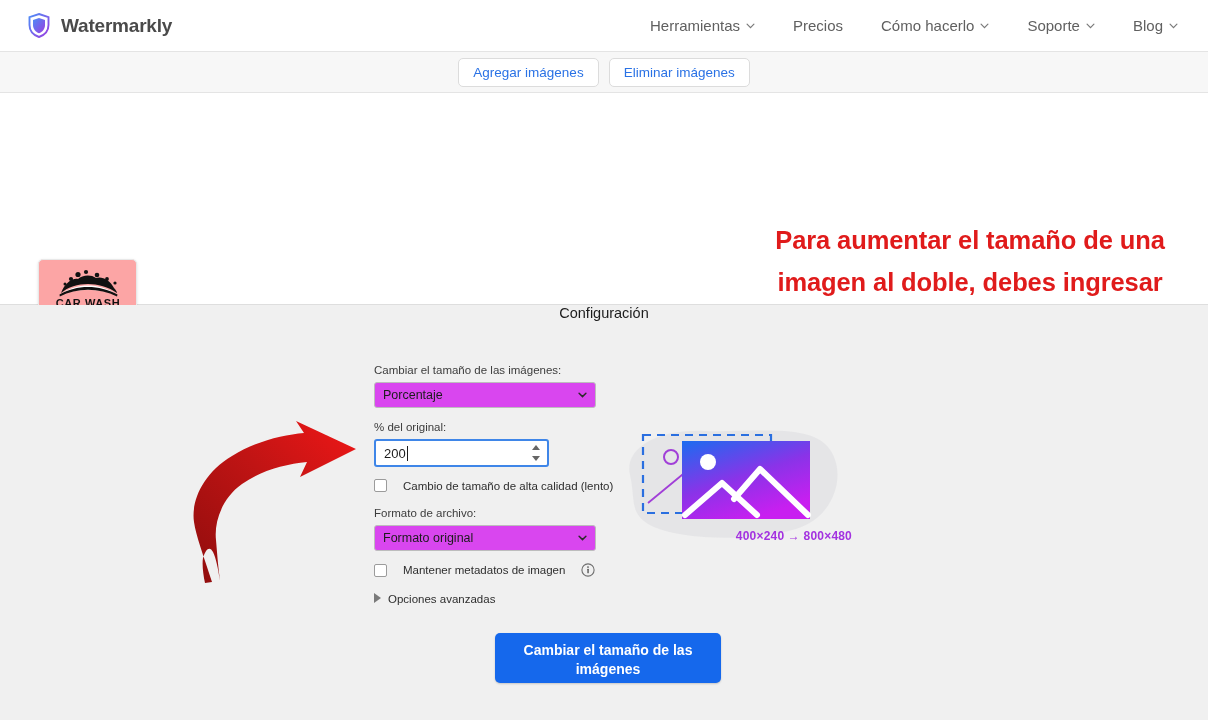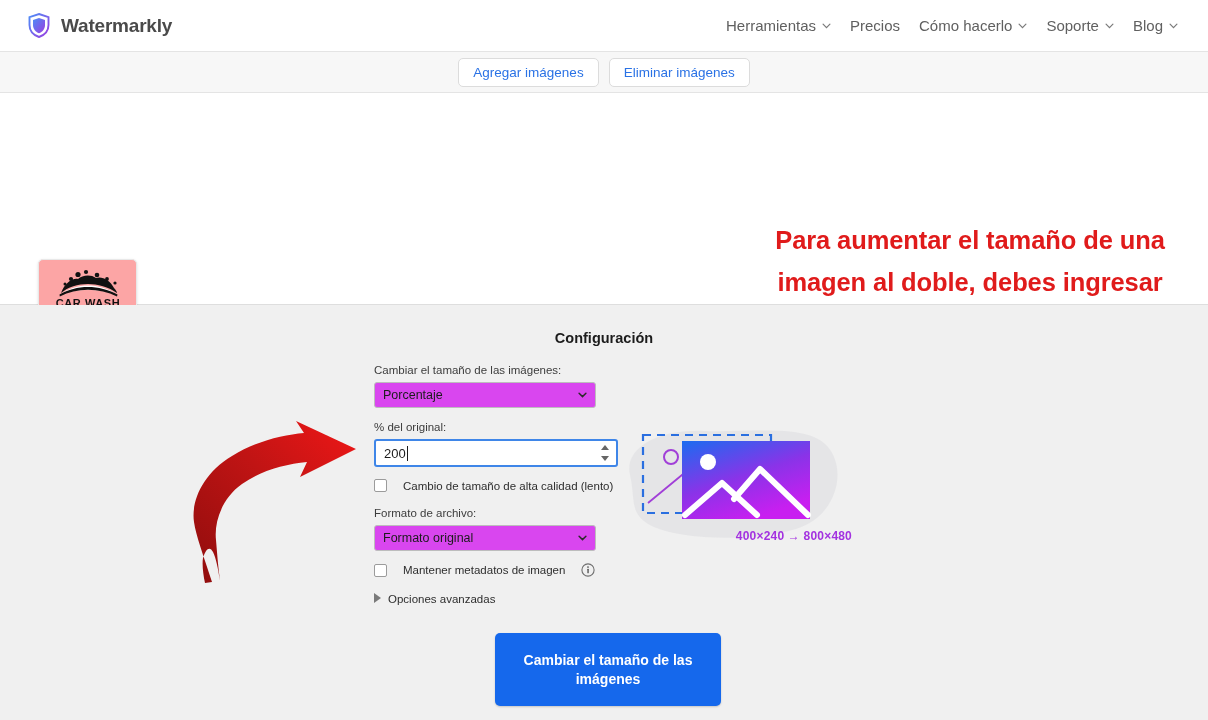--- a/index.html
+++ b/index.html
@@ -39,21 +39,21 @@
   .brand-name {
     font-size: 19px;
     font-weight: bold;
     color: #4a4a4a;
     letter-spacing: -0.2px;
     text-align: center;
   }
   .nav {
     display: flex;
     align-items: center;
-    gap: 19px;
+    gap: 38px;
     padding-right: 12px;
   }
   .nav-item {
     display: flex;
     align-items: center;
     gap: 6px;
     font-size: 15px;
     color: #606060;
     cursor: pointer;
     white-space: nowrap;
@@ -134,23 +134,22 @@
   
   .settings {
     position: relative;
     height: 415px;
     background: #f0f0f0;
     box-sizing: border-box;
   }
   .settings-title {
     text-align: center;
     font-size: 14.5px;
-    font-weight: bold;
+    font-weight: normal;
     color: #1c1c1c;
-    padding-top: 25px;
   }
 
   .form-col {
     position: absolute;
     left: 374px;
     top: 58px;
     width: 222px;
   }
   .field-label {
     font-size: 11.5px;
@@ -179,21 +178,21 @@
     top: 50%;
     transform: translateY(-50%);
     width: 9px;
     height: 6px;
   }
   .spacer-12 { height: 12px; }
   .spacer-14 { height: 14px; }
 
   .num-box {
     position: relative;
-    width: 244px;
+    width: 175px;
     height: 28px;
     background: #ffffff;
     border: 2px solid #3f86e8;
     border-radius: 3px;
     box-sizing: border-box;
     display: flex;
     align-items: center;
     padding: 0 8px;
     font-size: 13px;
     color: #1c1c1c;
@@ -293,21 +292,21 @@
     color: #a332e0;
     letter-spacing: 0.2px;
   }
 
   
   .cta {
     position: absolute;
     left: 495px;
     top: 328px;
     width: 226px;
-    height: 73px;
+    height: 50px;
     background: #1568ec;
     border: none;
     border-radius: 5px;
     color: #ffffff;
     font-size: 14px;
     font-weight: bold;
     line-height: 19px;
     cursor: pointer;
     font-family: "Liberation Sans", sans-serif;
     box-shadow: 0 1px 2px rgba(0,0,0,0.18);

